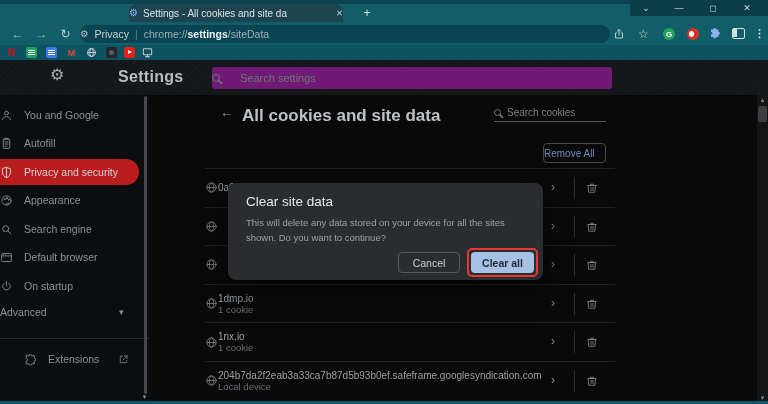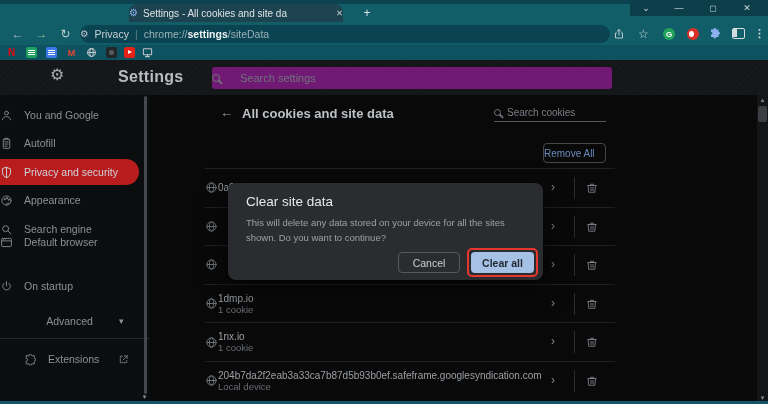--- a/index.html
+++ b/index.html
@@ -77,32 +77,32 @@
   .cl-search input{font-size:10px;}
   .cl-search input::placeholder{color:#7a7f85;}
 
   
   .sidebar{left:0;top:95px;width:150px;height:309px;background:#0c0d0e;}
   .nav{position:absolute;left:0;width:139px;height:26px;display:flex;align-items:center;
        padding-left:14px;gap:11px;color:#7e8387;}
   .nav .lbl{font-size:10.5px;font-weight:500;color:#8d9195;white-space:nowrap;}
   .nav.sel{background:#b91c1c;border-radius:0 13px 13px 0;color:#c7cfd7;}
   .nav.sel .lbl{color:#cdd5dd;}
-  .advanced{position:absolute;left:0;top:213px;width:139px;height:26px;display:flex;align-items:center;
-            padding-left:15px;color:#8d9195;font-size:10.5px;font-weight:500;justify-content:center;}
+  .advanced{position:absolute;left:0;top:204px;width:139px;height:26px;display:flex;align-items:center;
+            padding-left:15px;color:#8d9195;font-size:10.5px;font-weight:500;}
   .advanced .car{position:absolute;left:119px;font-size:9px;color:#8d9195;}
   .sdiv{position:absolute;left:0;top:243px;width:150px;height:1px;background:#26282a;}
   .extlink{position:absolute;left:118px;color:#7e8387;}
   .sb-scroll{left:144px;top:1px;width:3px;height:298px;background:#45484c;border-radius:2px;}
   .sb-arr{left:139px;top:296px;width:11px;height:11px;color:#8f9397;font-size:7px;
           display:flex;align-items:center;justify-content:center;}
 
   
   .cl-back{left:220px;top:105px;color:#9da2a7;font-size:13px;}
-  .cl-title{left:242px;top:106px;color:#bbc1c6;font-size:13px;font-weight:600;}
+  .cl-title{left:242px;top:106px;color:#bbc1c6;font-size:17px;font-weight:600;}
   .cl-search{left:494px;top:103px;width:112px;height:18px;display:flex;align-items:center;gap:6px;}
   .cl-underline{left:494px;top:121px;width:112px;height:1px;background:#53575b;}
   .removeall{left:543px;top:143px;width:63px;height:20px;border:1px solid #44484d;border-radius:4px;
              display:flex;align-items:center;color:#6d8bbd;font-size:10px;font-weight:500;}
   .rows{left:205px;top:168px;width:410px;}
   .row{position:relative;height:38.6px;border-top:1px solid #1e2023;display:flex;align-items:center;}
   .row .globe{margin-left:11px;color:#6e7377;flex:none;}
   .rtext{margin-left:13px;flex:1;overflow:hidden;}
   .rtitle{font-size:10px;color:#9aa0a5;white-space:nowrap;}
   .rsub{font-size:9.5px;color:#696e73;margin-top:3px;white-space:nowrap;}
@@ -239,21 +239,21 @@
         </svg>
       <span class="lbl">Appearance</span>
     </div>
     <div class="nav" style="top:121px;">
       <svg class="stroke" width="13" height="13" viewBox="0 0 24 24">
           <circle cx="10.5" cy="10.5" r="5.5"></circle>
           <path d="M14.5 14.5L20 20"></path>
         </svg>
       <span class="lbl">Search engine</span>
     </div>
-    <div class="nav" style="top:134px;">
+    <div class="nav" style="top:149px;">
       <svg class="stroke" width="13" height="13" viewBox="0 0 24 24">
           <rect x="3" y="4.5" width="18" height="15" rx="1.5"></rect>
           <path d="M3 9h18M6.5 6.8h.01M9.5 6.8h.01"></path>
         </svg>
       <span class="lbl">Default browser</span>
     </div>
     <div class="nav" style="top:178px;">
       <svg class="stroke" width="13" height="13" viewBox="0 0 24 24">
           <path d="M12 3v8"></path>
           <path d="M7.5 6a7 7 0 1 0 9 0"></path>

